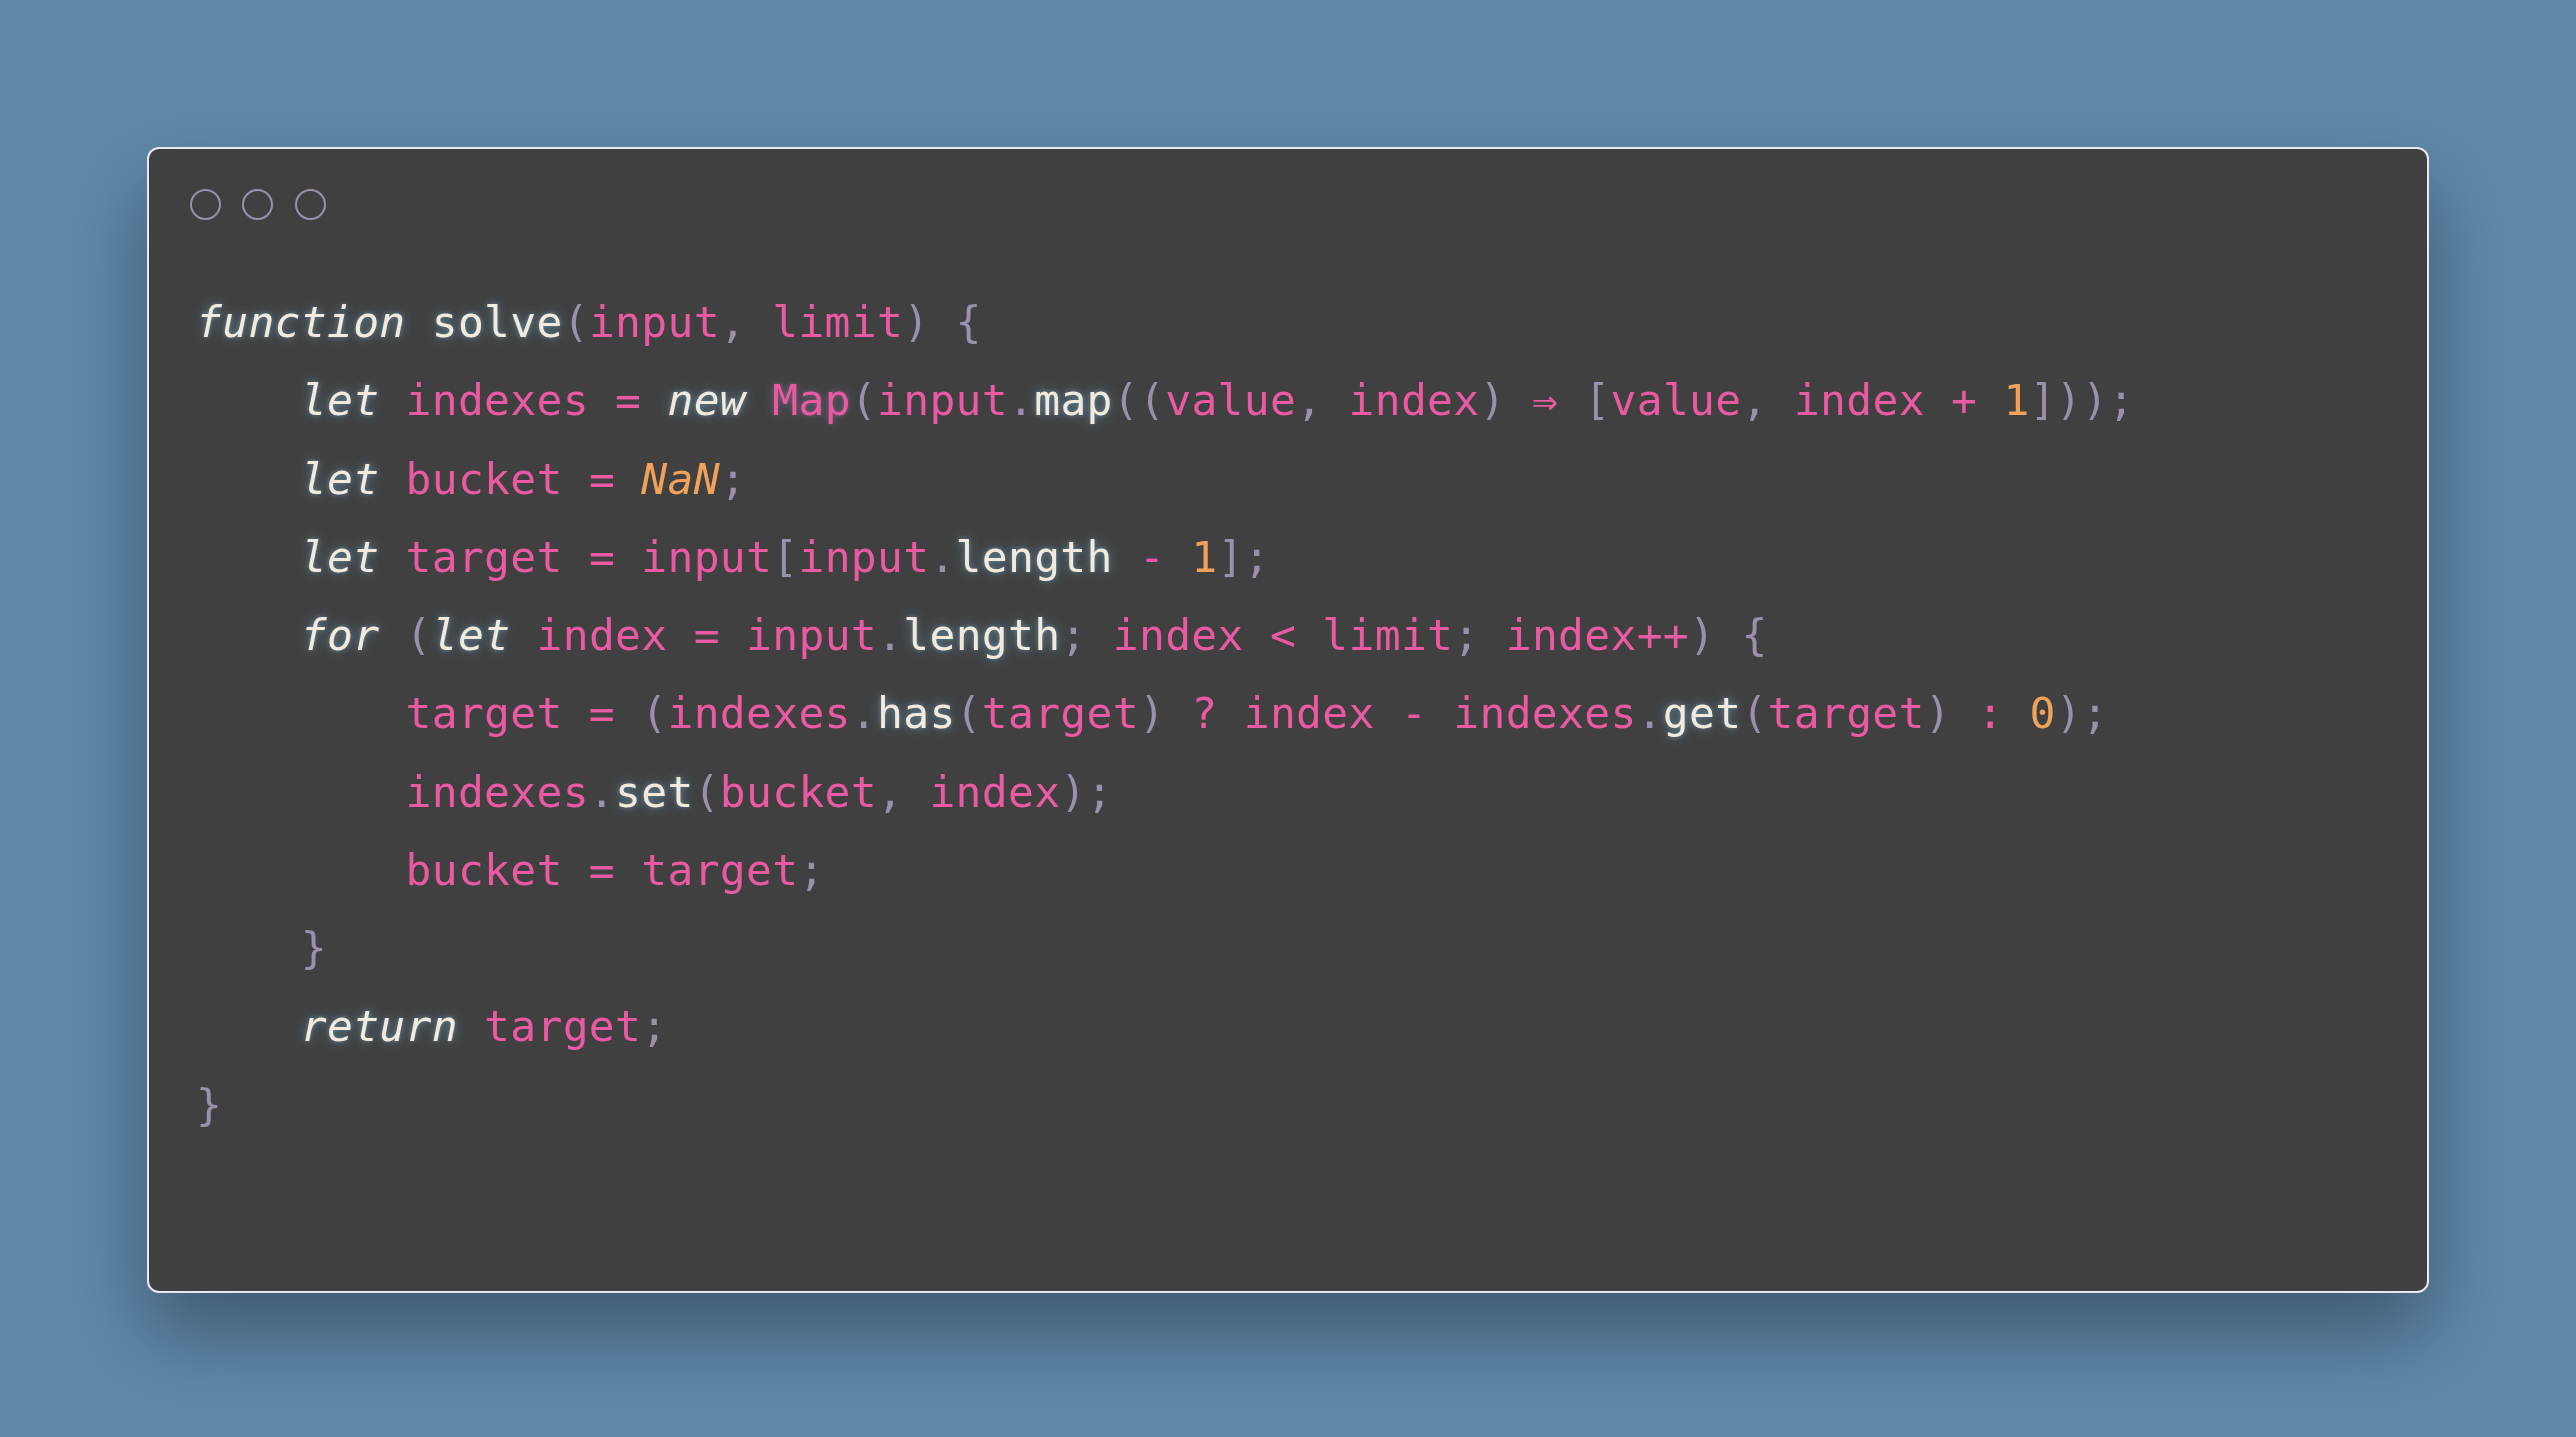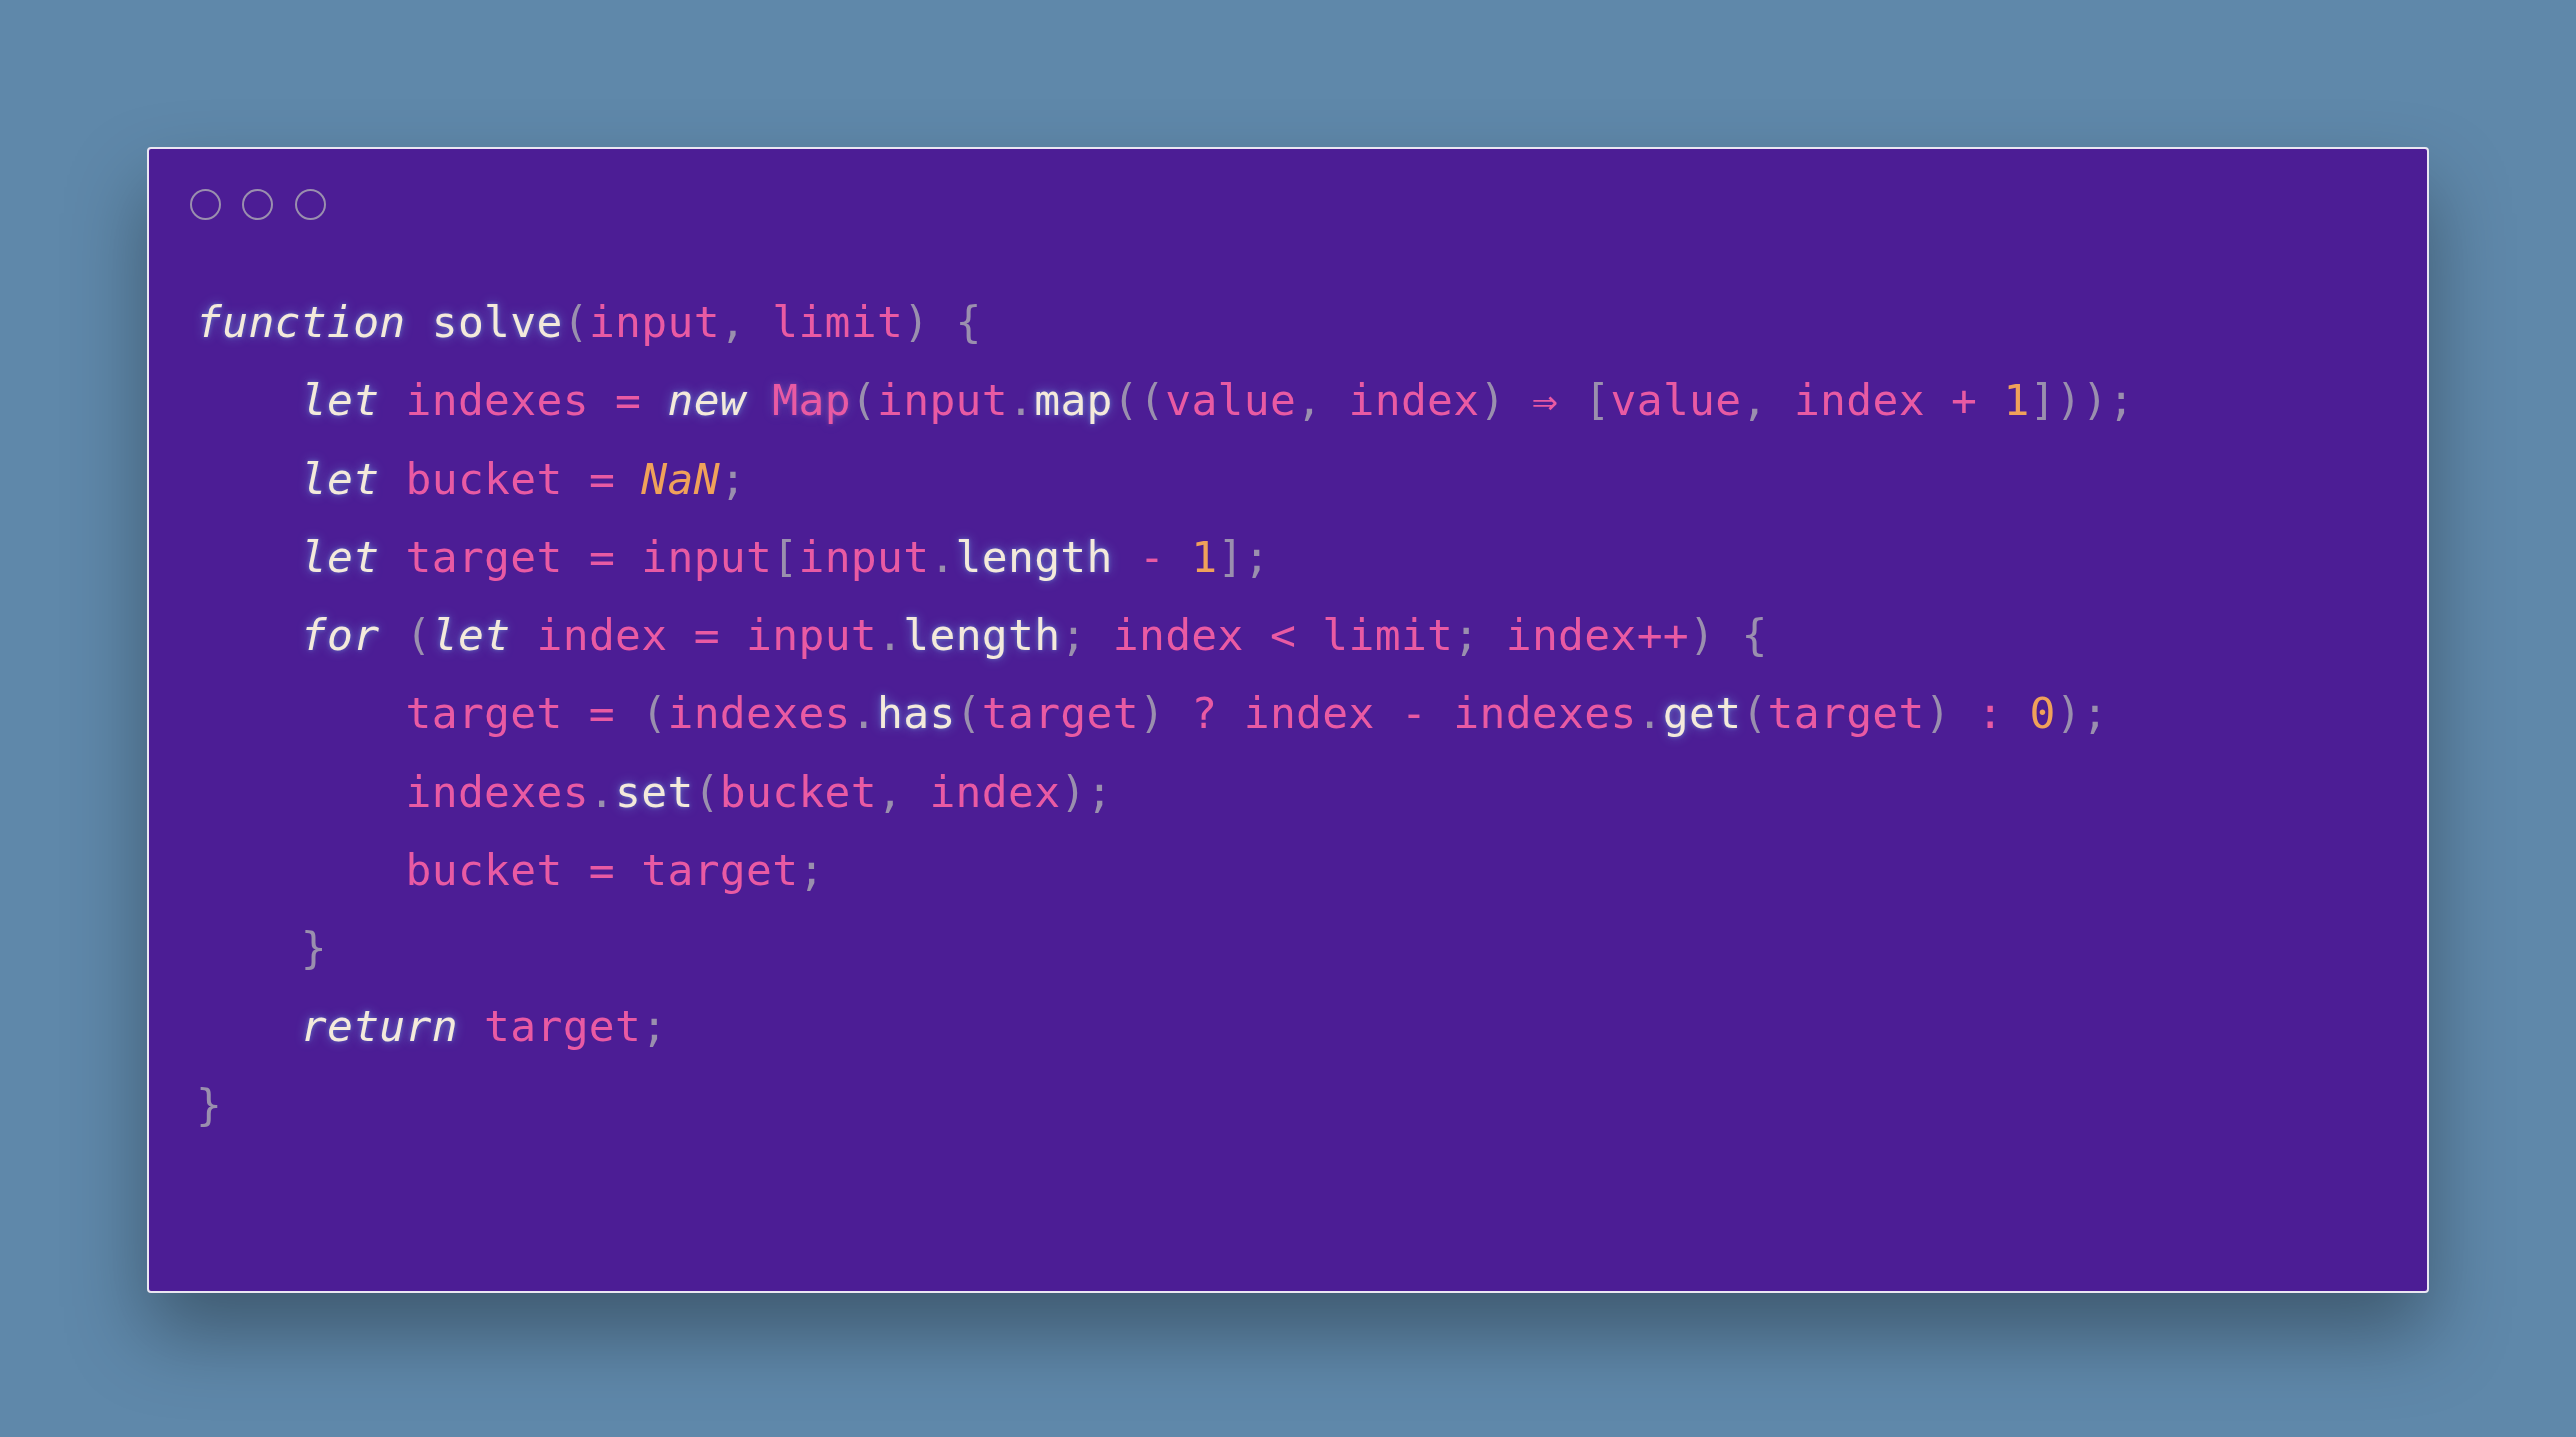--- a/index.html
+++ b/index.html
@@ -11,23 +11,23 @@
     font-family: ui-monospace, "SF Mono", "Cascadia Code", "Fira Code", Menlo, Consolas, monospace;
     overflow: hidden;
   }
 
   .card {
     position: absolute;
     left: 147px;
     top: 147px;
     width: 2282px;
     height: 1146px;
-    background: #4c1d95;
+    background: #404040;
     border: 2.7px solid #eae6f2;
-    border-radius: 4px;
+    border-radius: 12px;
     box-shadow: 0 40px 80px rgba(0,0,0,0.35);
     box-sizing: border-box;
   }
 
   .traffic-lights {
     position: absolute;
     left: 41px;
     top: 40px;
     display: flex;
     gap: 21.4px;

